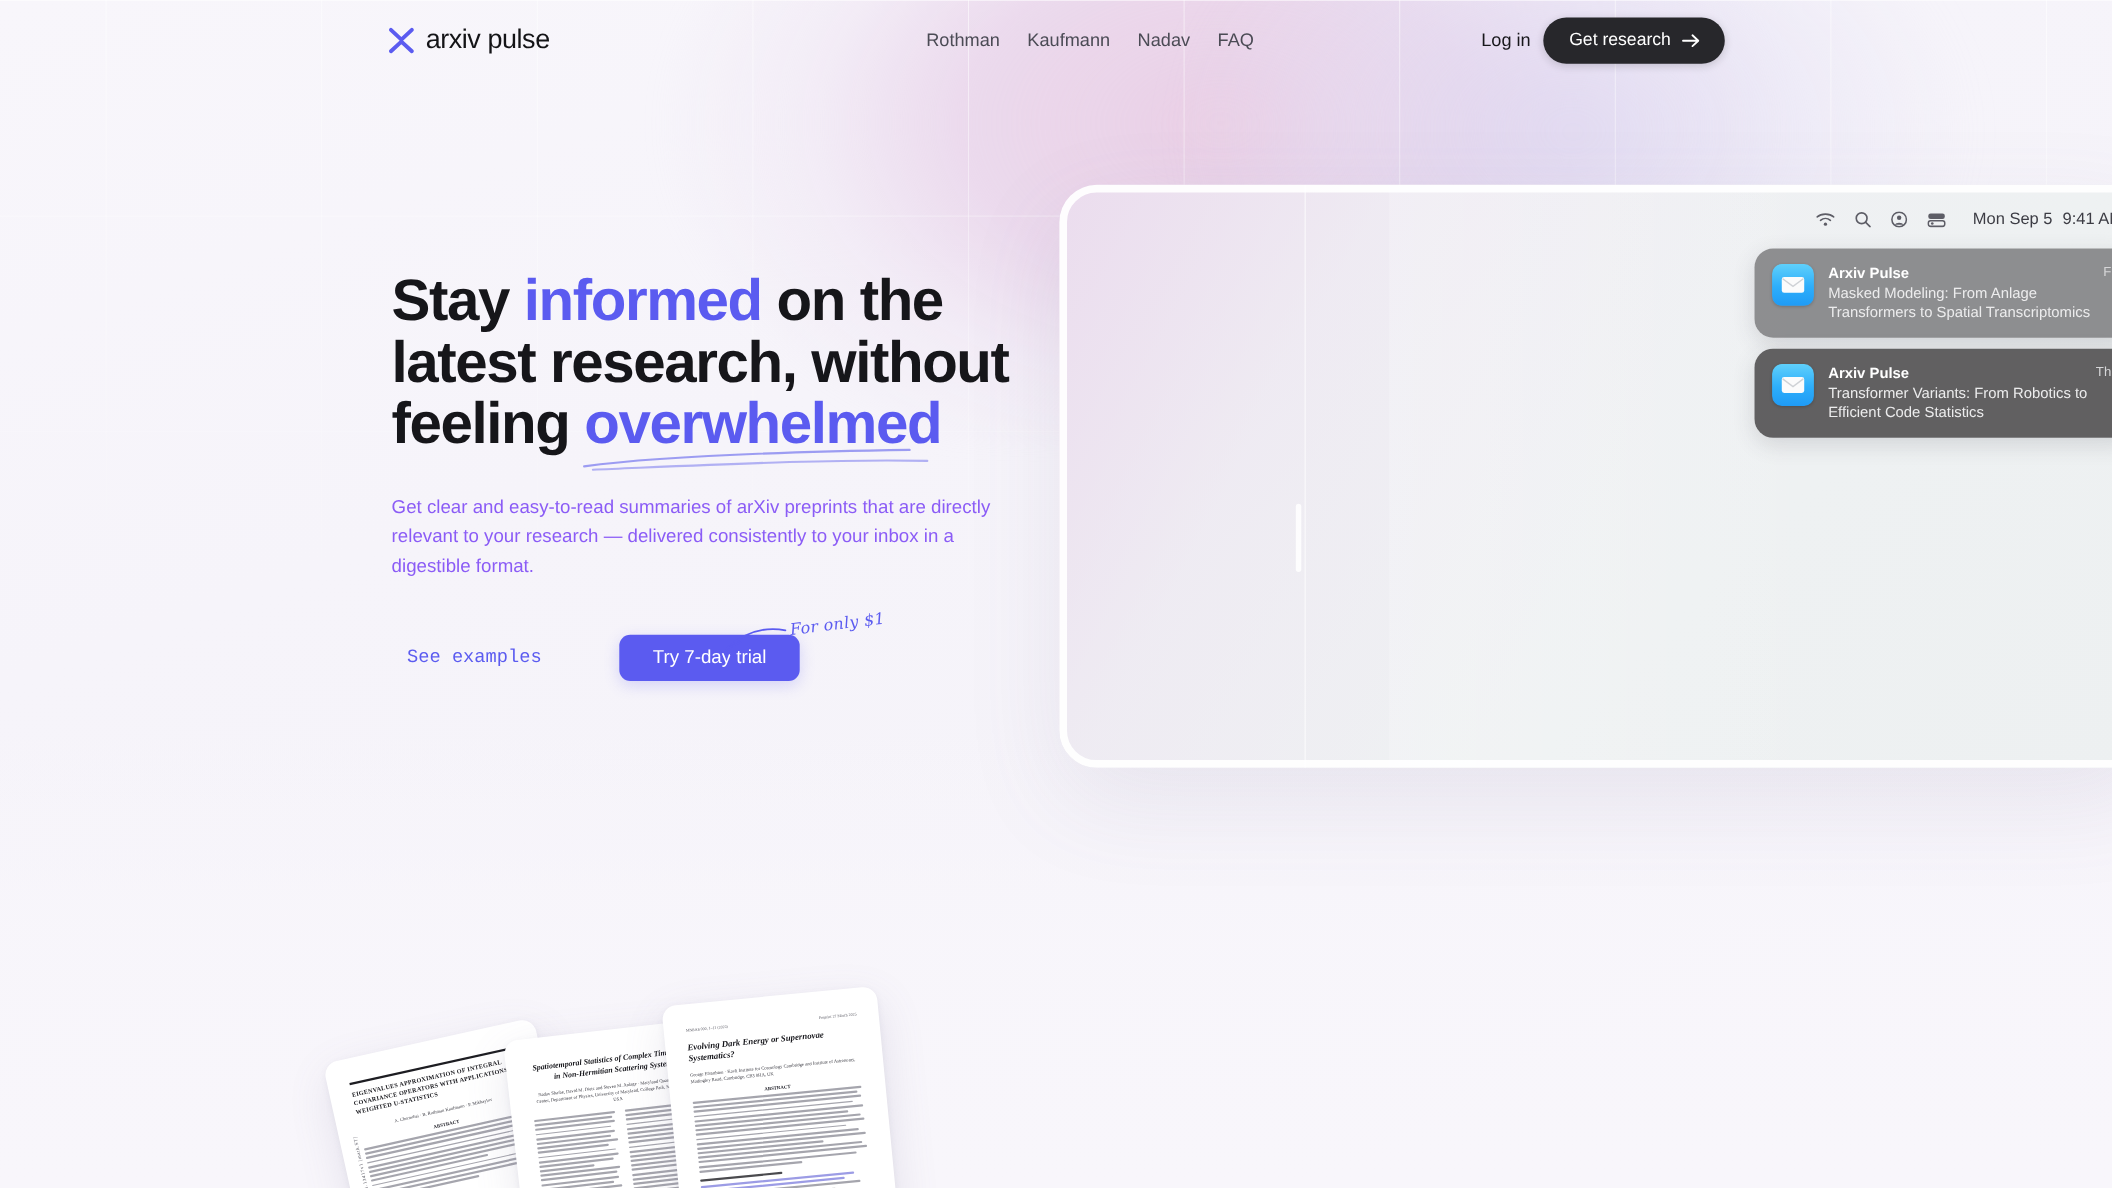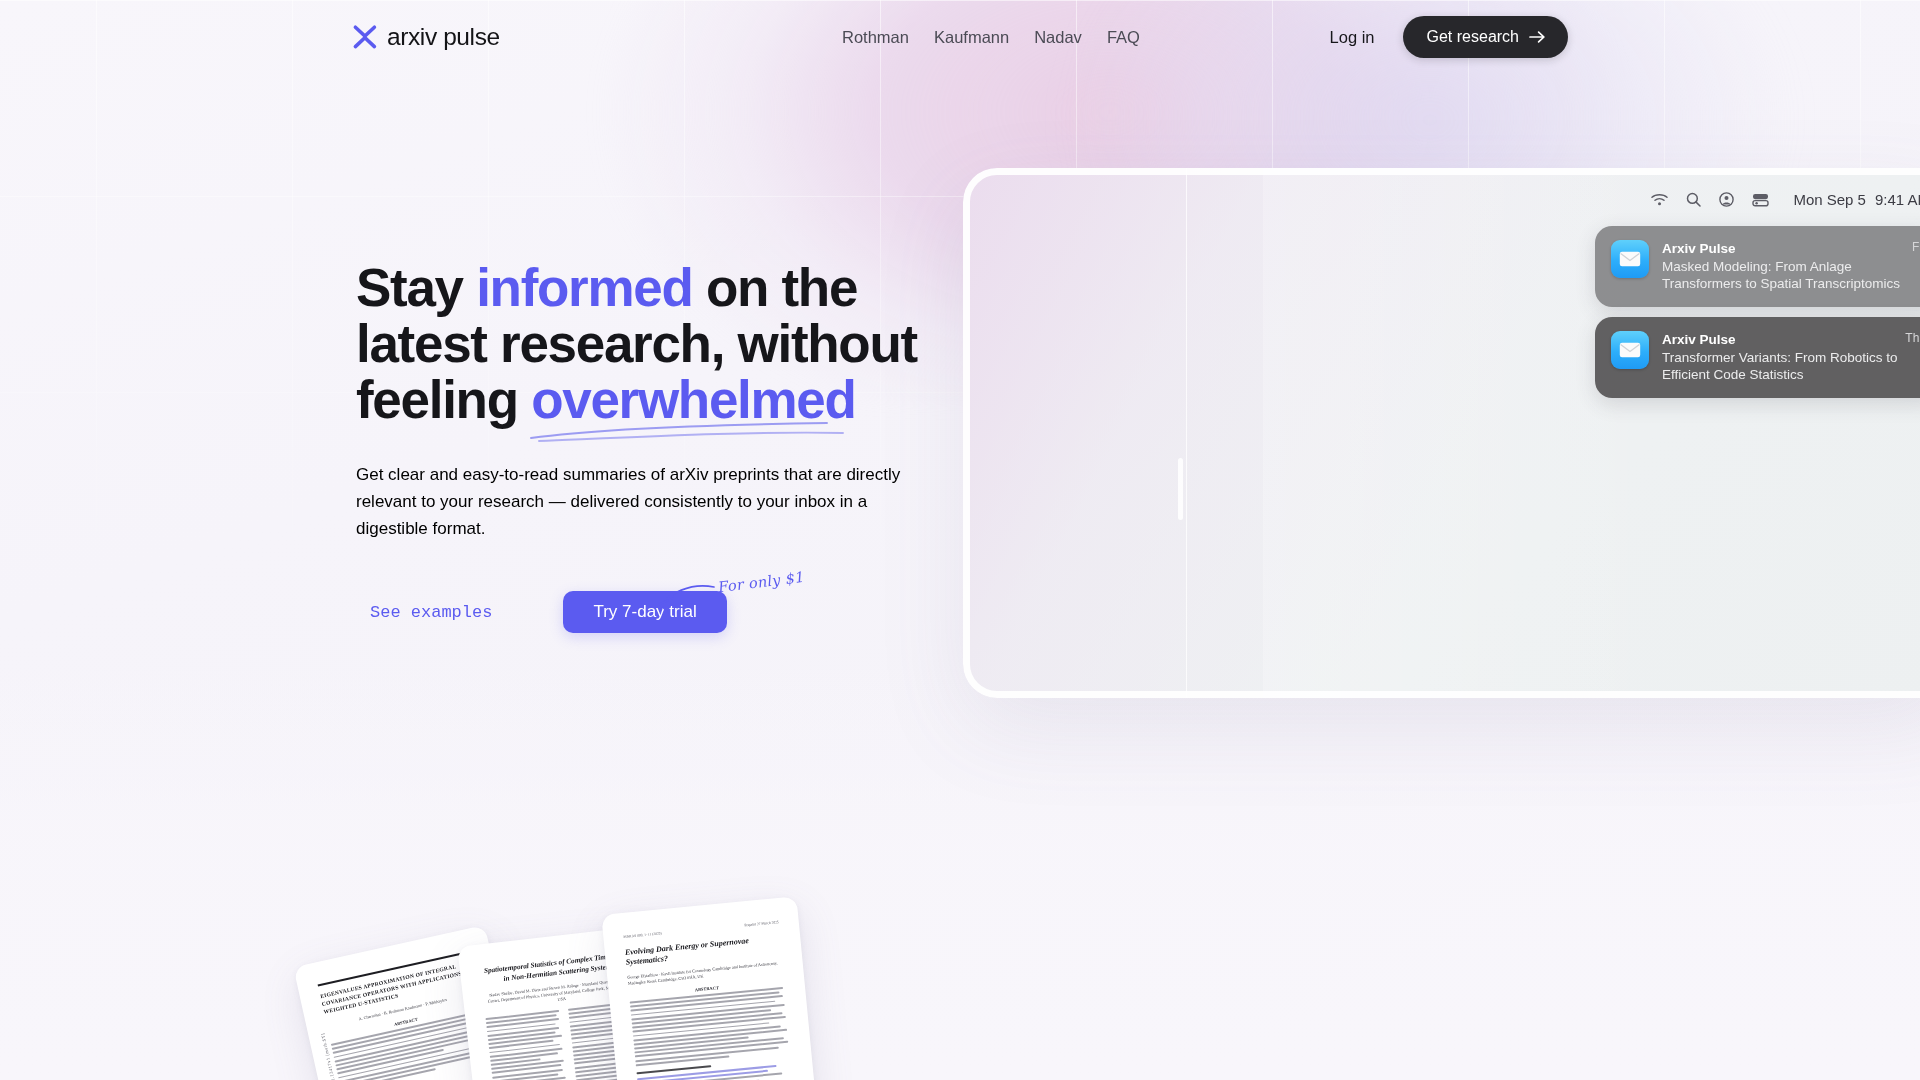--- a/index.html
+++ b/index.html
@@ -117,21 +117,21 @@
     text-decoration: none;
     white-space: nowrap;
     cursor: pointer;
   }
 
   .header-actions {
     position: absolute;
     right: 352px;
     display: flex;
     align-items: center;
-    gap: 18px;
+    gap: 1px;
   }
   .login-link {
     font-size: 16.5px;
     color: #17171b;
     text-decoration: none;
     white-space: nowrap;
     cursor: pointer;
     padding: 6px 10px;
   }
   .cta-pill {
@@ -148,21 +148,21 @@
     cursor: pointer;
     white-space: nowrap;
     box-shadow: 0 2px 8px rgba(20,20,25,0.18);
   }
   .cta-pill .arrow { display: inline-block; width: 17px; height: 14px; }
 
   
   .hero {
     position: absolute;
     left: 356px;
-    top: 260px;
+    top: 246px;
     width: 620px;
     z-index: 30;
   }
 
   .headline {
     font-size: 53px;
     line-height: 56px;
     font-weight: 700;
     color: #16161a;
     letter-spacing: -1.3px;
@@ -177,21 +177,21 @@
     bottom: -14px;
     width: 320px;
     height: 22px;
     overflow: visible;
   }
 
   .subhead {
     margin-top: 33px;
     font-size: 17px;
     line-height: 27px;
-    color: #000000;
+    color: #8b5cf6;
     width: 565px;
   }
 
   .actions {
     margin-top: 46px;
     display: flex;
     align-items: center;
     height: 48px;
     position: relative;
   }

